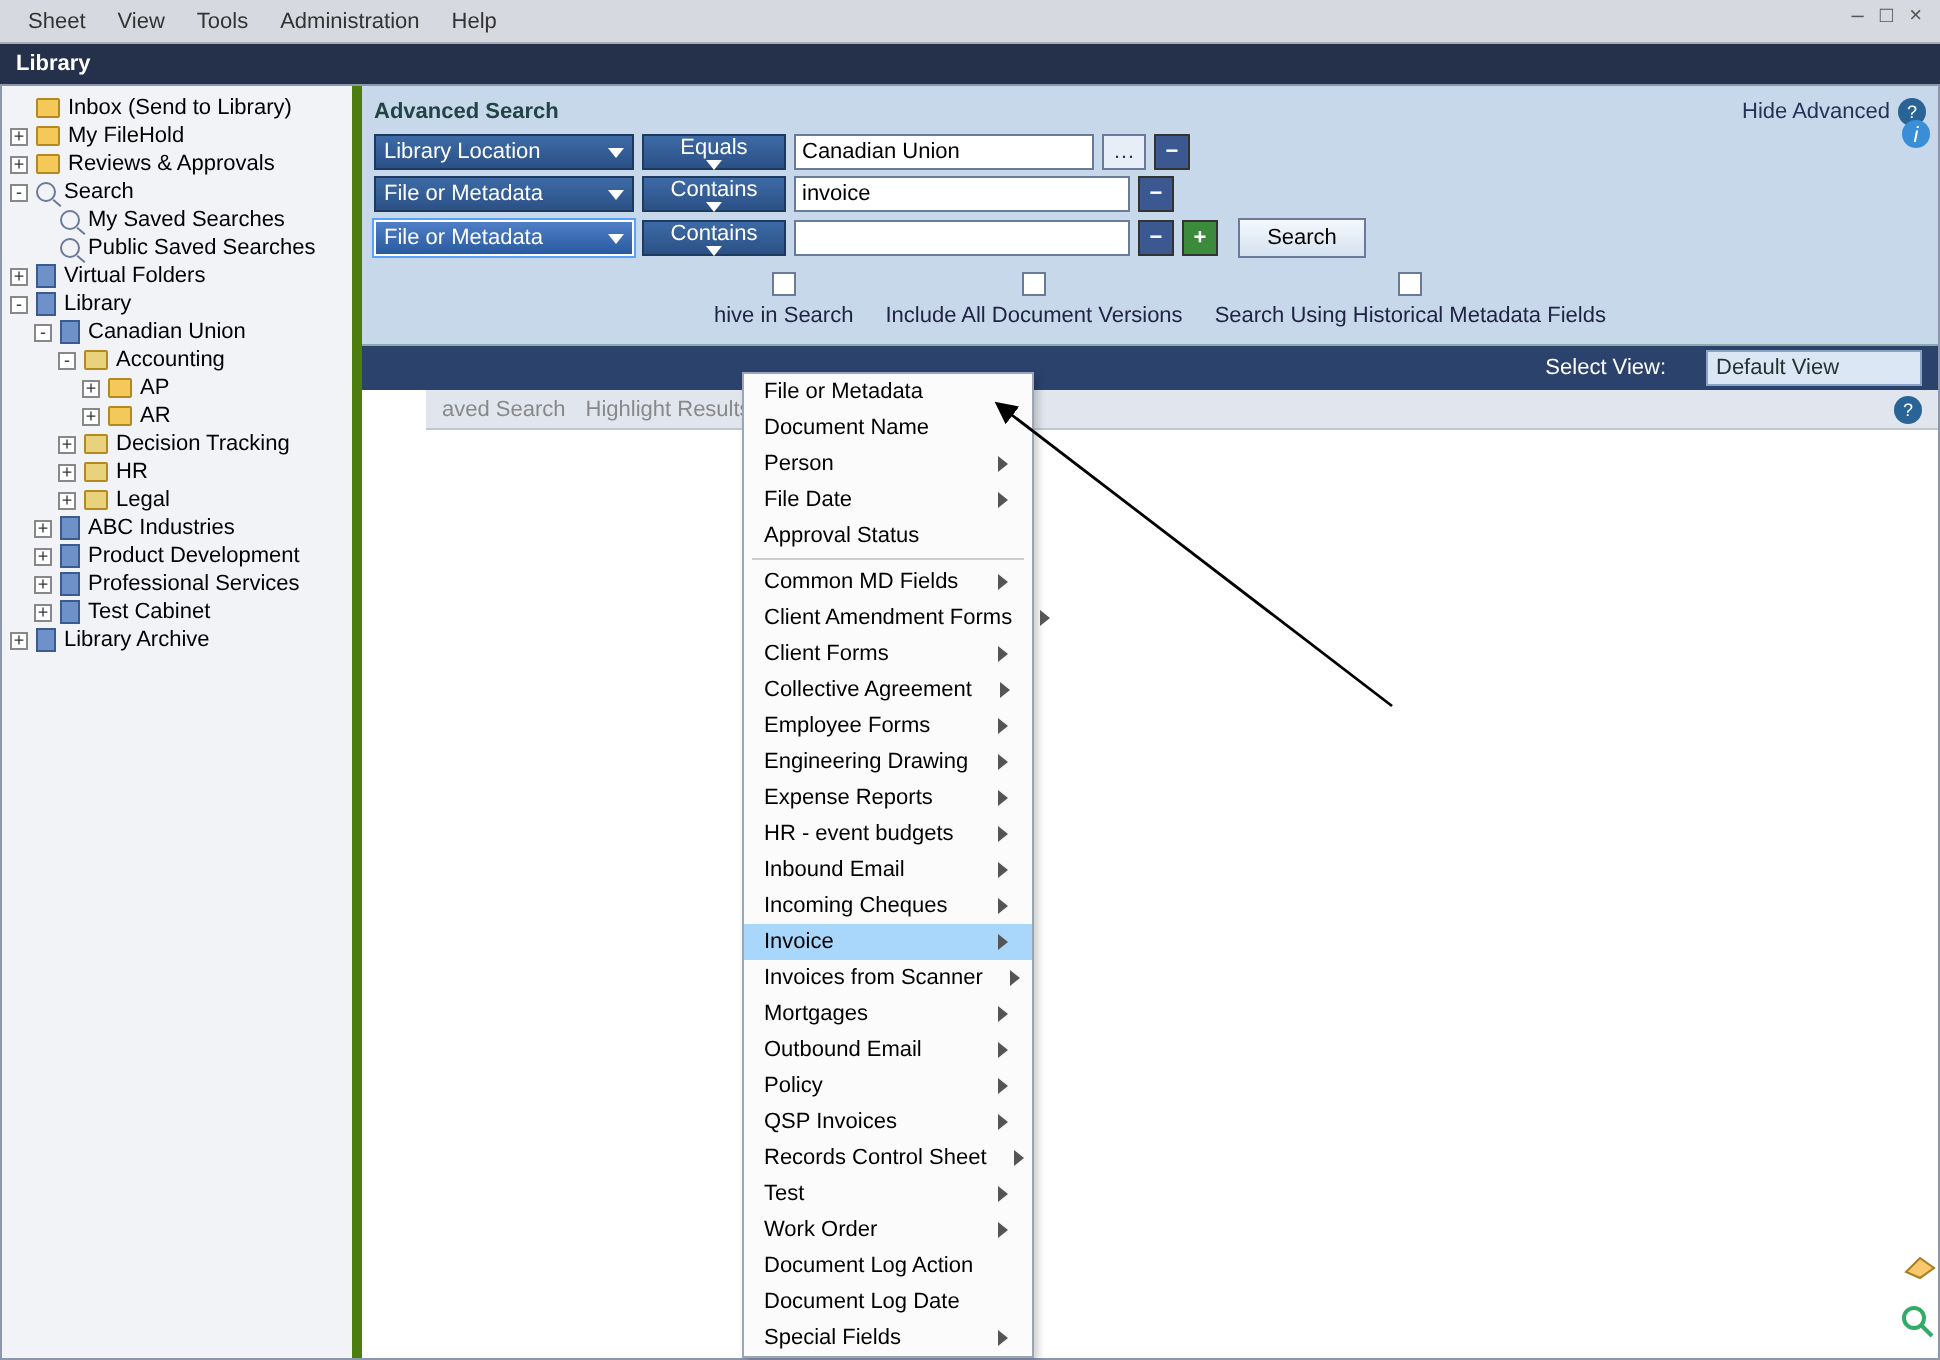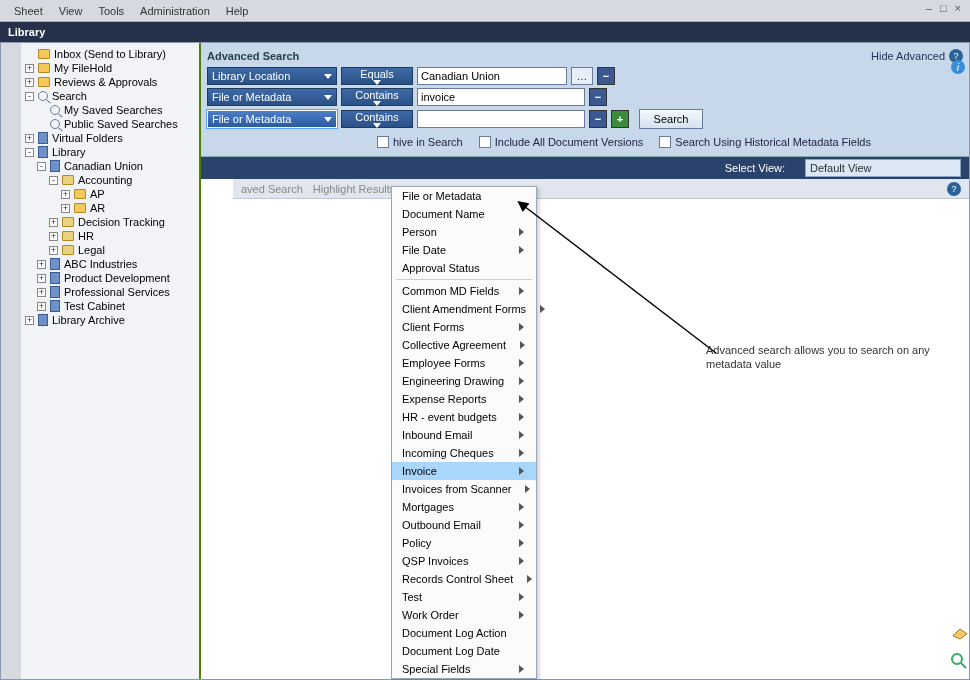--- a/index.html
+++ b/index.html
@@ -11,21 +11,21 @@
 .user-block { margin-left:auto; display:flex; align-items:center; gap:6px; color:#333; }
 .user-input { width:120px; height:16px; border:1px solid #888; }
 .win-icons { display:flex; gap:2px; position:absolute; right:6px; top:2px; color:#555; font-size:10px;}
 .win-icons span { padding:0 3px; cursor:pointer;}
 
 
 .lib-bar { background:#25314a; color:#fff; height:20px; display:flex; align-items:center; padding:0 8px; font-weight:bold;}
 
 
 .main { display:flex; height:638px; border:1px solid #8a97ac; }
-.sidebar { width:180px; background:#f1f3f6; border-right:2px solid #4d7c0f; overflow-y:auto; padding:4px 2px;margin-left:20px;}
+.sidebar { width:180px; background:#f1f3f6; border-right:5px solid #4d7c0f; overflow-y:auto; padding:4px 2px;}
 .tree-item { display:flex; align-items:center; gap:4px; padding:1px 0; white-space:nowrap;}
 .indent-0{padding-left:2px;} .indent-1{padding-left:14px;} .indent-2{padding-left:26px;} .indent-3{padding-left:38px;}
 .expander{width:9px;height:9px;border:1px solid #888;display:inline-flex;align-items:center;justify-content:center;font-size:9px;line-height:7px;color:#333;background:#fff;}
 
 .content { flex:1; position:relative; background:#fff; }
 
 
 .adv-panel { background:#c6d8ea; border-bottom:1px solid #8aa; padding:4px 6px 8px 6px; }
 .adv-title-row { display:flex; align-items:center; padding:2px 0 4px 0;}
 .adv-title { font-weight:bold; color:#244; }
@@ -38,26 +38,26 @@
 .drop-a{width:130px;} .drop-b{width:72px;flex-direction:column;}
 .drop .caret{width:0;height:0;border-left:4px solid transparent;border-right:4px solid transparent;border-top:5px solid #fff;}
 .val-input{height:18px;border:1px solid #6a7a9a;padding:0 3px;background:#fff;}
 .val-input.loc{width:150px;} .val-input.txt{width:168px;}
 .browse-btn{width:22px;height:18px;background:#e7eef7;border:1px solid #6a7a9a;display:flex;align-items:center;justify-content:center;color:#235;}
 .sq-btn{width:18px;height:18px;display:flex;align-items:center;justify-content:center;color:#fff;font-weight:bold;border:1px solid #333;}
 .sq-minus{background:#3b5891;} .sq-plus{background:#3c8a3c;}
 .search-btn{width:64px;height:20px;background:linear-gradient(#f4f8fd,#d5e2f1);border:1px solid #6a7a9a;display:flex;align-items:center;justify-content:center;margin-left:6px;}
 
 .opt-row{display:flex;align-items:center;gap:16px;padding-top:4px;padding-left:170px;}
-.opt{display:flex;align-items:center;gap:4px;color:#224;}
+.opt{display:flex;align-items:center;gap:4px;color:#224;flex-direction:column;}
 .chk{width:12px;height:12px;border:1px solid #6a7a9a;background:#fff;}
 
 
 .view-strip{background:#2b426d;height:22px;display:flex;align-items:center;justify-content:flex-end;padding:0 8px;color:#fff;gap:20px;}
-.view-drop{background:#dbe7f5;color:#233;width:156px;height:18px;display:flex;align-items:center;justify-content:space-between;padding:0 4px;border:1px solid #8aa3c4;}
+.view-drop{background:#dbe7f5;color:#233;width:108px;height:18px;display:flex;align-items:center;justify-content:space-between;padding:0 4px;border:1px solid #8aa3c4;}
 .view-drop .caret{border-top-color:#235;}
 
 
 .sub-bar{background:#e1e6ee;height:20px;border-bottom:1px solid #c0c7d3;display:flex;align-items:center;padding:0 8px;color:#888;gap:10px;margin-left:32px;}
 .sub-bar .help-q{margin-left:auto;}
 
 
 .ctx{position:absolute;background:#fbfbfb;border:1px solid #9aa5b5;box-shadow:2px 2px 4px rgba(0,0,0,.2);z-index:50;}
 .ctx-item{display:flex;align-items:center;justify-content:space-between;padding:3px 12px 3px 10px;white-space:nowrap;cursor:pointer;}
 .ctx-item.hl{background:#a9d6fb;}
@@ -396,21 +396,20 @@
 
 
     <svg class="arrow-line" width="210" height="170">
       <defs>
           <marker id="ah" markerWidth="8" markerHeight="8" refX="2" refY="4" orient="auto">
         <path d="M0,0 L8,4 L0,8 Z" fill="#000"></path>
           </marker>
         </defs>
       <line x1="200" y1="155" x2="8" y2="8" stroke="#000" stroke-width="1.4" marker-end="url(#ah)"></line>
     </svg>
-    <div class="annot">Advanced search allows you to search on any metadata value</div>
 
   </div>
 </div>
 
 <div class="right-gutter">
   <div class="gutter-icon">
     <svg width="16" height="16">
         <circle cx="8" cy="8" r="7" fill="#3a8ed8"></circle>
         <text x="8" y="12" text-anchor="middle" fill="#fff" font-size="10" font-family="Georgia" font-style="italic">i</text>
       </svg>

